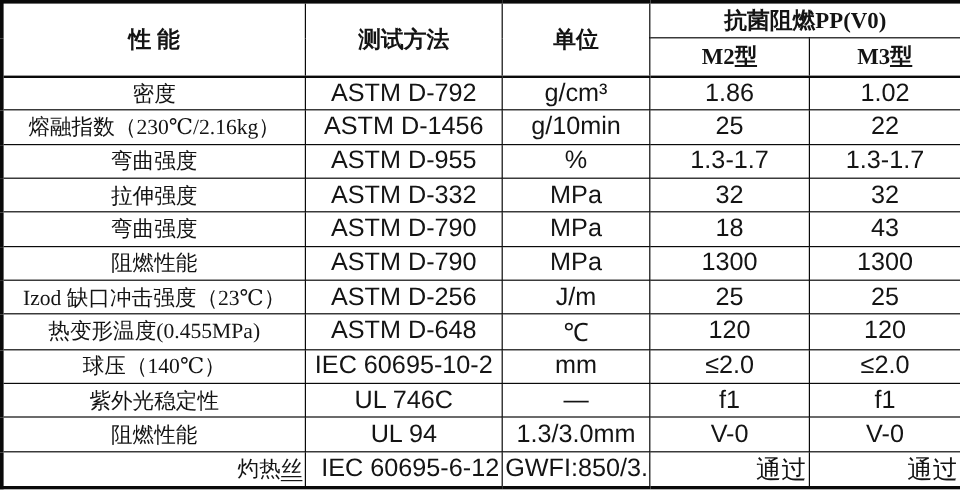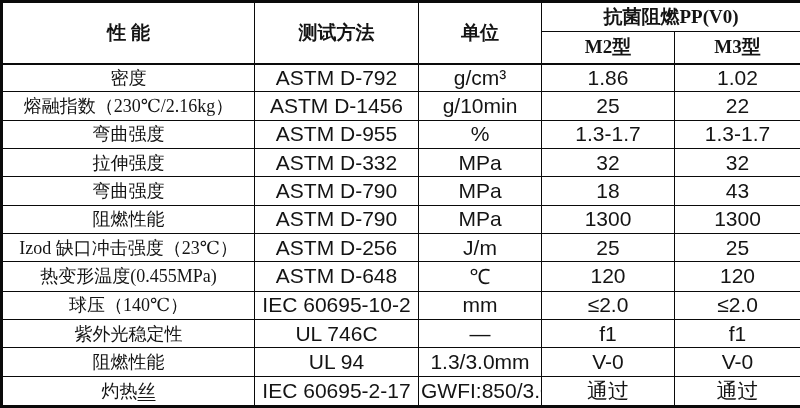--- a/index.html
+++ b/index.html
@@ -29,21 +29,21 @@
     white-space: nowrap;
     color: #141414;
   }
   
   table.spec {
     border: 3px solid #000000;
   }
   table.spec .outer-top    { border-top-width: 3px; }
   table.spec .outer-left   { border-left-width: 3px; }
   table.spec .outer-right  { border-right-width: 3px; }
-  table.spec .outer-bottom { border-bottom-width: 3px; }
+  table.spec .outer-bottom { border-bottom-width: 3px; text-align: right; }
   
   table.spec .head-bottom { border-bottom-width: 2.5px; }
 
   thead th {
     font-family: "Liberation Serif", "DejaVu Serif", serif;
     font-weight: bold;
     font-size: 19px;
     color: #0d0d0d;
   }
   td.c-property {
@@ -158,20 +158,20 @@
       </tr>
       <tr class="data-row">
         <td class="c-property outer-left">阻燃性能</td>
         <td class="c-method">UL 94</td>
         <td class="c-unit">1.3/3.0mm</td>
         <td class="c-value">V-0</td>
         <td class="c-value outer-right">V-0</td>
       </tr>
       <tr class="data-row">
         <td class="c-property outer-left outer-bottom"><span>灼热</span><span class="u">丝</span></td>
-        <td class="c-method outer-bottom">IEC 60695-2-17</td>
+        <td class="c-method outer-bottom">IEC 60695-6-12</td>
         <td class="c-unit outer-bottom">GWFI:850/3.0</td>
         <td class="c-value outer-bottom">通过</td>
         <td class="c-value outer-right outer-bottom">通过</td>
       </tr>
     </tbody>
   </table>
 </div>
 
 </body></html>

